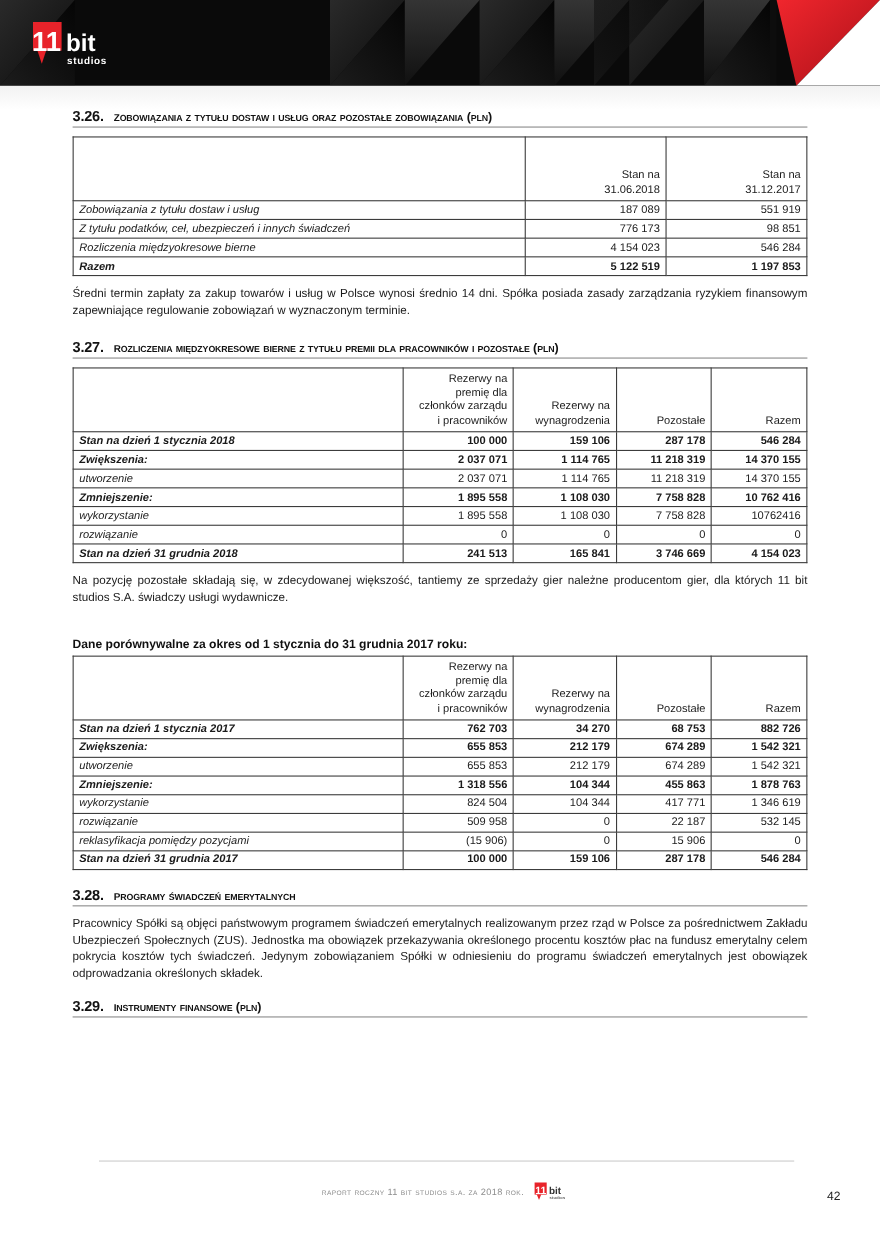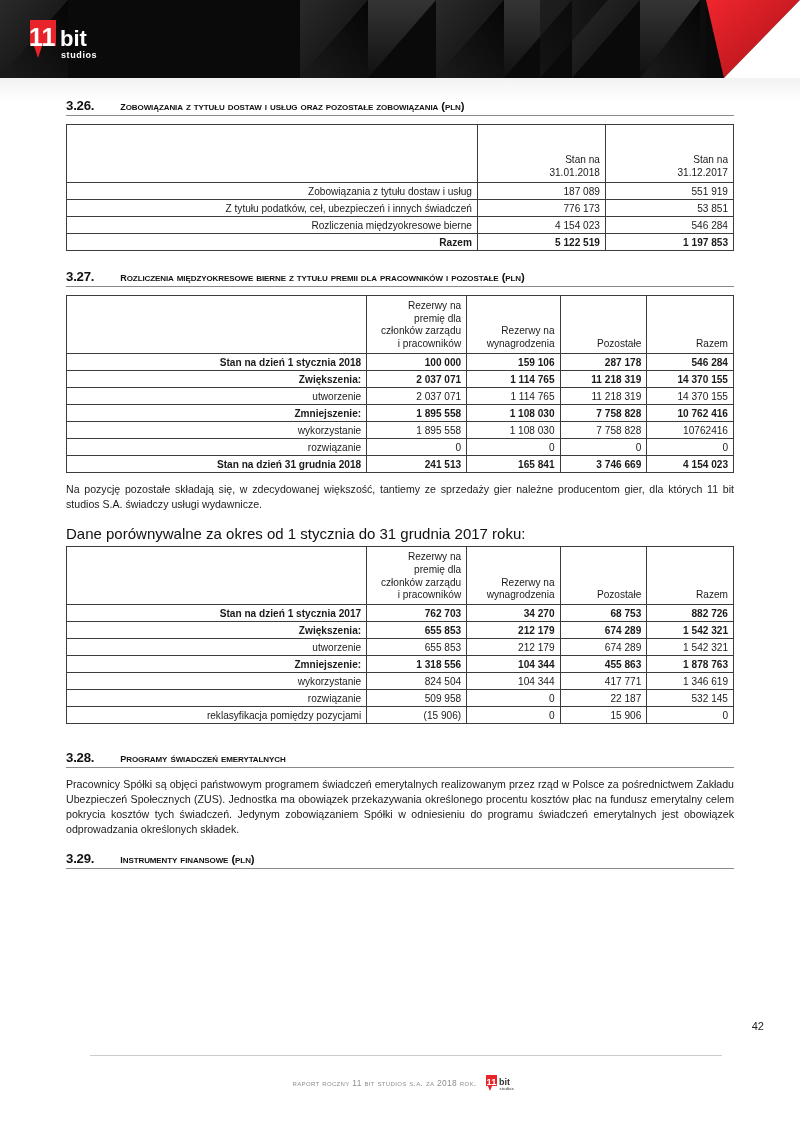--- a/index.html
+++ b/index.html
@@ -54,21 +54,21 @@
     width: 800px;
   }
 
   
   .section-heading {
     margin: 0;
     padding: 0 0 2px 0;
     border-bottom: 1.4px solid #8a8a8a;
     display: flex;
     align-items: baseline;
-    gap: 26px;
+    gap: 9px;
     white-space: nowrap;
   }
   .sec-num {
     font-size: 13.2px;
     font-weight: bold;
     letter-spacing: -0.2px;
     color: #111;
   }
   .sec-title {
     font-size: 11.4px;
@@ -82,23 +82,23 @@
 
   
   p.body-text {
     margin: 9px 0 0 0;
     font-size: 10.6px;
     line-height: 1.42;
     text-align: justify;
     color: #1a1a1a;
   }
   p.bold-lead {
-    margin: 12px 0 1px 0;
-    font-size: 15px;
-    font-weight: normal;
+    margin: 28px 0 1px 0;
+    font-size: 11px;
+    font-weight: bold;
     line-height: 1.35;
     color: #111;
   }
 
   
   table.fin {
     border-collapse: collapse;
     width: 100%;
     margin-top: 8px;
     font-size: 10.1px;
@@ -112,21 +112,21 @@
     font-weight: normal;
   }
   table.fin th {
     text-align: right;
     vertical-align: bottom;
     line-height: 1.25;
     height: 52px;
     font-weight: normal;
   }
   table.fin th.blank { border-right: 1px solid #3c3c3c; }
-  td.label { text-align: right; }
+  td.label { text-align: left; font-style: italic; }
   td.num { text-align: right; }
   tr.bold td { font-weight: bold; }
 
   
   table.t1 th.c-label { width: 63%; }
   table.t1 th.c-num   { width: 18.5%; }
 
   
   table.t2 col.c-label { width: 45%; }
   table.t2 col.c1 { width: 15%; }
@@ -158,21 +158,21 @@
     font-size: 8.4px;
     letter-spacing: 0.35px;
     color: #8d8d8d;
     font-variant: small-caps;
     text-transform: lowercase;
   }
   .footer-logo { width: 34px; height: 18px; display: block; }
   .page-number {
     position: absolute;
     right: 36px;
-    top: 1020px;
+    top: 1082px;
     font-size: 11px;
     color: #222;
   }
 </style>
 </head>
 <body>
 
 <div class="banner">
   <svg class="banner-facets" viewBox="0 0 800 78" preserveAspectRatio="none">
     <defs>
@@ -229,52 +229,53 @@
     <span class="sec-num">3.26.</span>
     <span class="sec-title">Zobowiązania z tytułu dostaw i usług oraz pozostałe zobowiązania (PLN)</span>
   </div>
 
   <table class="fin t1">
     <thead>
       <tr>
         <th class="blank c-label"></th>
         <th class="c-num">
           <span>Stan na</span><br>
-          <span>31.01.2018</span>
+          <span>31.06.2018</span>
         </th>
         <th class="c-num">
           <span>Stan na</span><br>
           <span>31.12.2017</span>
         </th>
       </tr>
     </thead>
     <tbody>
       <tr>
         <td class="label">Zobowiązania z tytułu dostaw i usług</td>
         <td class="num">187 089</td>
         <td class="num">551 919</td>
       </tr>
       <tr>
         <td class="label">Z tytułu podatków, ceł, ubezpieczeń i innych świadczeń</td>
         <td class="num">776 173</td>
-        <td class="num">53 851</td>
+        <td class="num">98 851</td>
       </tr>
       <tr>
         <td class="label">Rozliczenia międzyokresowe bierne</td>
         <td class="num">4 154 023</td>
         <td class="num">546 284</td>
       </tr>
       <tr class="bold">
         <td class="label">Razem</td>
         <td class="num">5 122 519</td>
         <td class="num">1 197 853</td>
       </tr>
     </tbody>
   </table>
 
+  <p class="body-text">Średni termin zapłaty za zakup towarów i usług w Polsce wynosi średnio 14 dni. Spółka posiada zasady zarządzania ryzykiem finansowym zapewniające regulowanie zobowiązań w wyznaczonym terminie.</p>
 
   <div class="section-heading" style="margin-top:18px;">
     <span class="sec-num">3.27.</span>
     <span class="sec-title">Rozliczenia międzyokresowe bierne z tytułu premii dla pracowników i pozostałe (PLN)</span>
   </div>
 
   <table class="fin t2">
     <colgroup>
       <col class="c-label">
         <col class="c1">
@@ -424,24 +425,31 @@
         <td class="num">22 187</td>
         <td class="num">532 145</td>
       </tr>
       <tr>
         <td class="label">reklasyfikacja pomiędzy pozycjami</td>
         <td class="num">(15 906)</td>
         <td class="num">0</td>
         <td class="num">15 906</td>
         <td class="num">0</td>
       </tr>
+      <tr class="bold">
+        <td class="label">Stan na dzień 31 grudnia 2017</td>
+        <td class="num">100 000</td>
+        <td class="num">159 106</td>
+        <td class="num">287 178</td>
+        <td class="num">546 284</td>
+      </tr>
     </tbody>
   </table>
 
-  <div class="section-heading" style="margin-top:26px;">
+  <div class="section-heading" style="margin-top:15px;">
     <span class="sec-num">3.28.</span>
     <span class="sec-title">Programy świadczeń emerytalnych</span>
   </div>
   <p class="body-text">Pracownicy Spółki są objęci państwowym programem świadczeń emerytalnych realizowanym przez rząd w Polsce za pośrednictwem Zakładu Ubezpieczeń Społecznych (ZUS). Jednostka ma obowiązek przekazywania określonego procentu kosztów płac na fundusz emerytalny celem pokrycia kosztów tych świadczeń. Jedynym zobowiązaniem Spółki w odniesieniu do programu świadczeń emerytalnych jest obowiązek odprowadzania określonych składek.</p>
 
   <div class="section-heading" style="margin-top:14px;align-items:center;">
     <span class="sec-num">3.29.</span>
     <span class="sec-title">Instrumenty finansowe (PLN)</span>
   </div>
 

